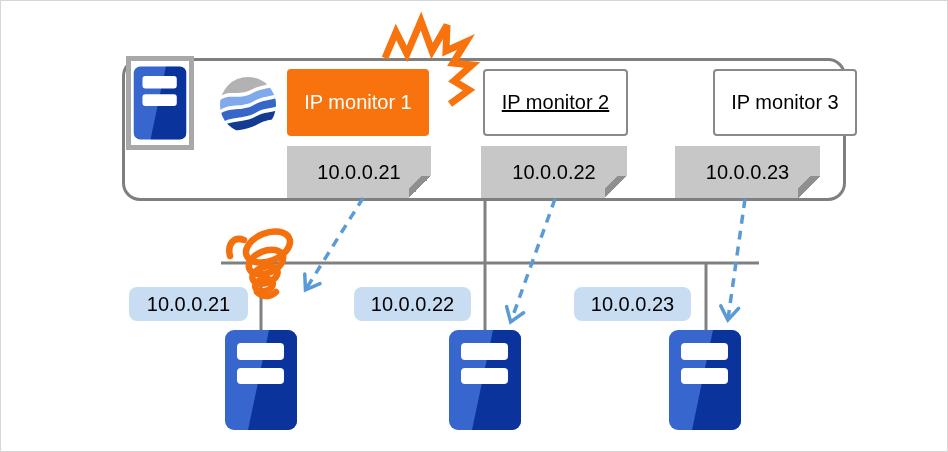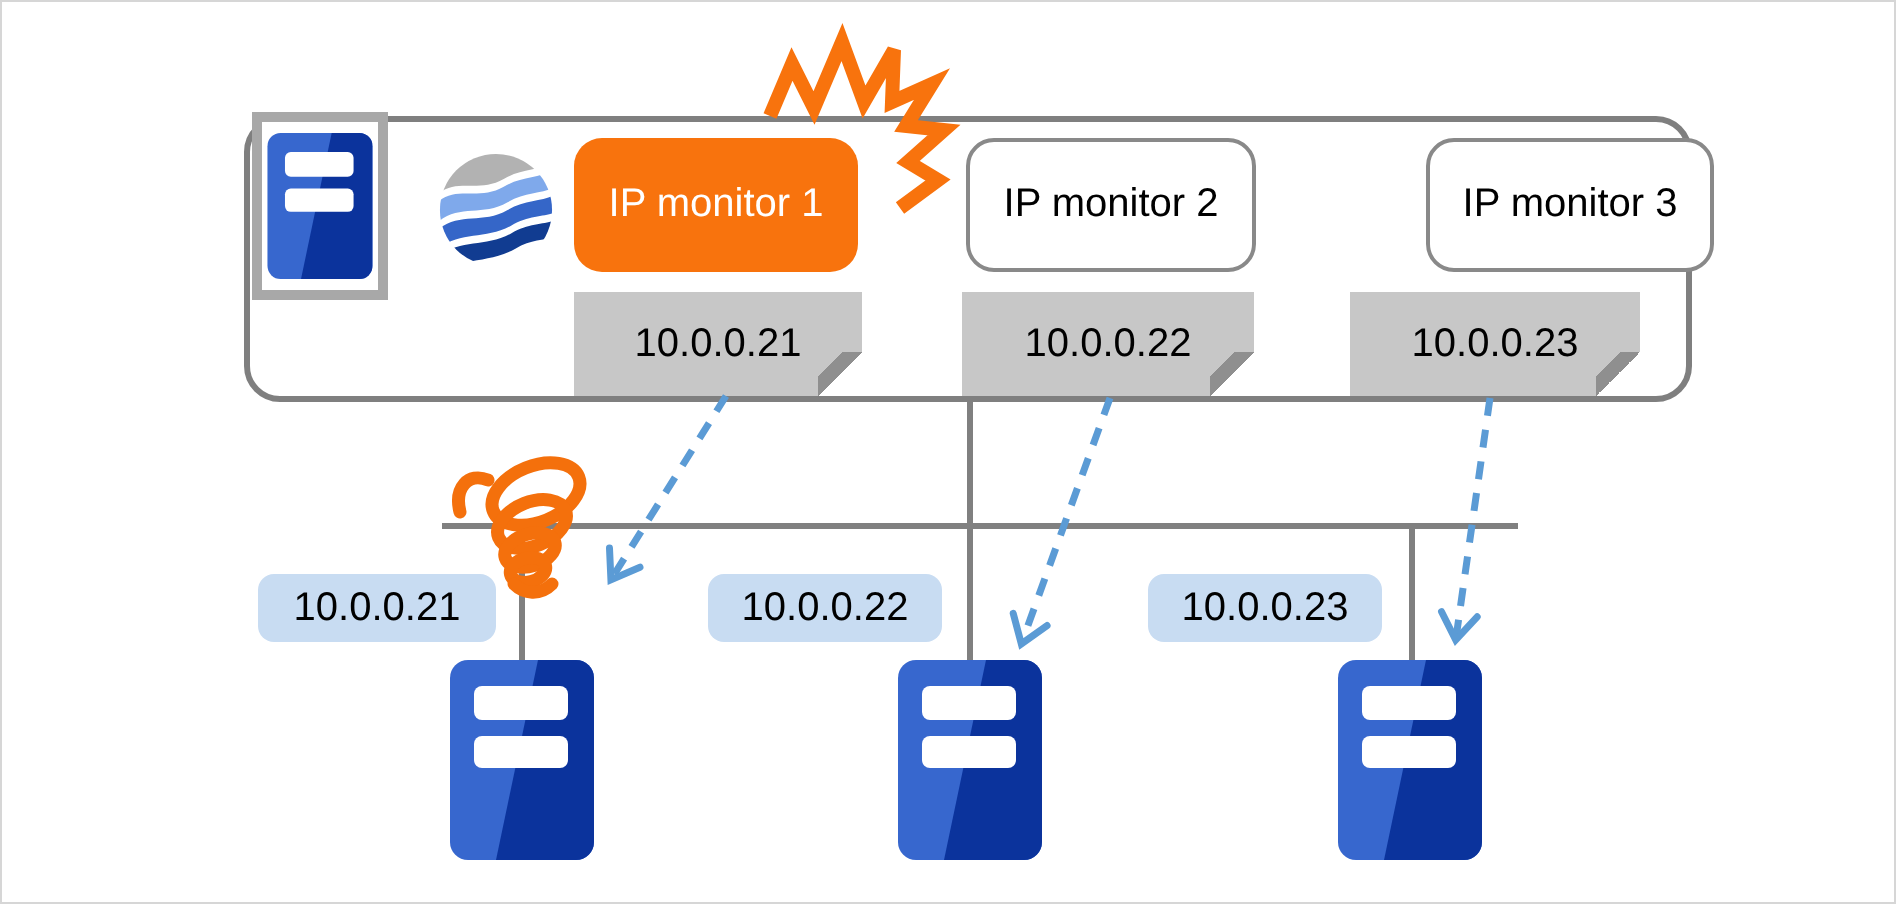--- a/index.html
+++ b/index.html
@@ -12,27 +12,27 @@
     position:absolute;left:121px;top:57px;width:724px;height:143px;
     box-sizing:border-box;border:3px solid #7f7f7f;border-radius:18px;background:#ffffff;
   }
   .frame{
     position:absolute;left:125px;top:55px;width:68px;height:94px;
     box-sizing:border-box;border:5px solid #a8a8a8;background:#ffffff;
     display:flex;align-items:center;justify-content:center;
   }
   .globe{position:absolute;left:218px;top:75px;width:58px;height:58px;}
   .monitor{
-    position:absolute;top:68px;height:67px;box-sizing:border-box;border-radius:14px;
+    position:absolute;top:68px;height:67px;box-sizing:border-box;border-radius:4px;
     display:flex;align-items:center;justify-content:center;font-size:20px;
   }
   .monitor.alert{background:#F8730D;color:#ffffff;border:none;}
   .monitor.normal{background:#ffffff;color:#000000;border:2px solid #898989;}
   .m1{left:286px;width:142px;}
-  .m2{left:482px;width:145px;}
+  .m2{left:482px;width:145px;text-decoration:underline;}
   .m3{left:712px;width:144px;}
   .note{
     position:absolute;top:145px;height:52px;background:#C7C7C7;color:#000;
     display:flex;align-items:center;justify-content:center;font-size:20px;
   }
   .n1{left:286px;width:144px;}
   .n2{left:480px;width:146px;}
   .n3{left:674px;width:145px;}
   .fold{
     position:absolute;right:0;bottom:0;width:22px;height:22px;

